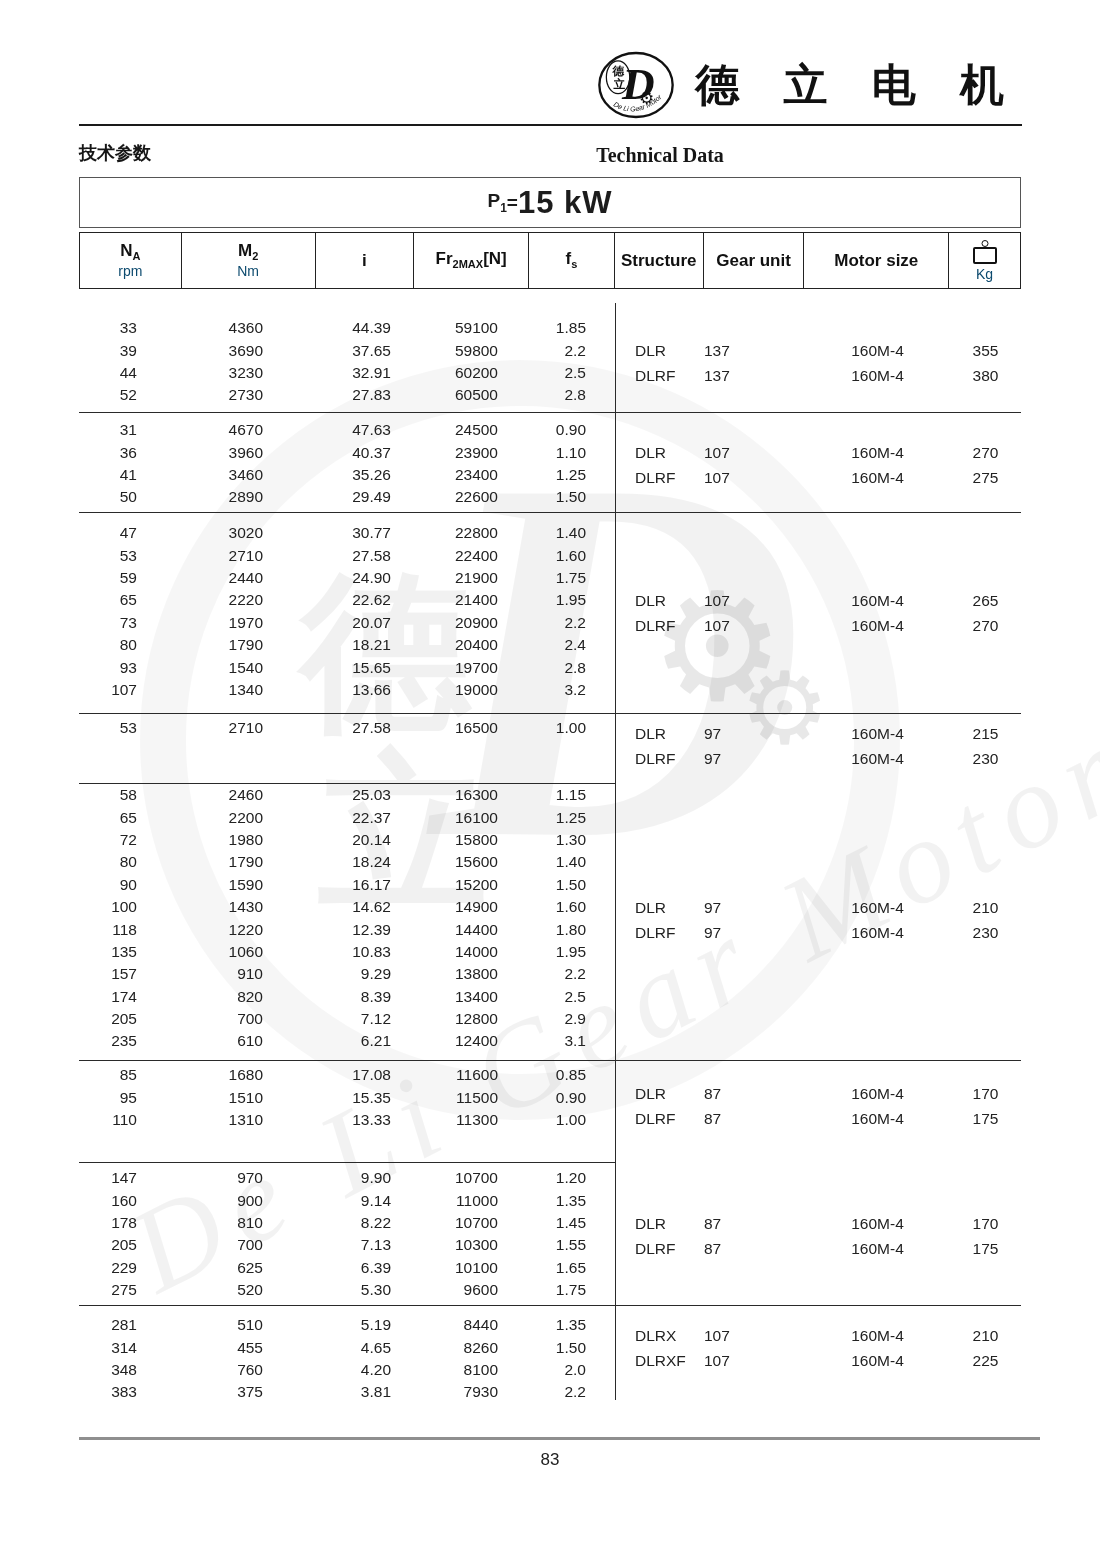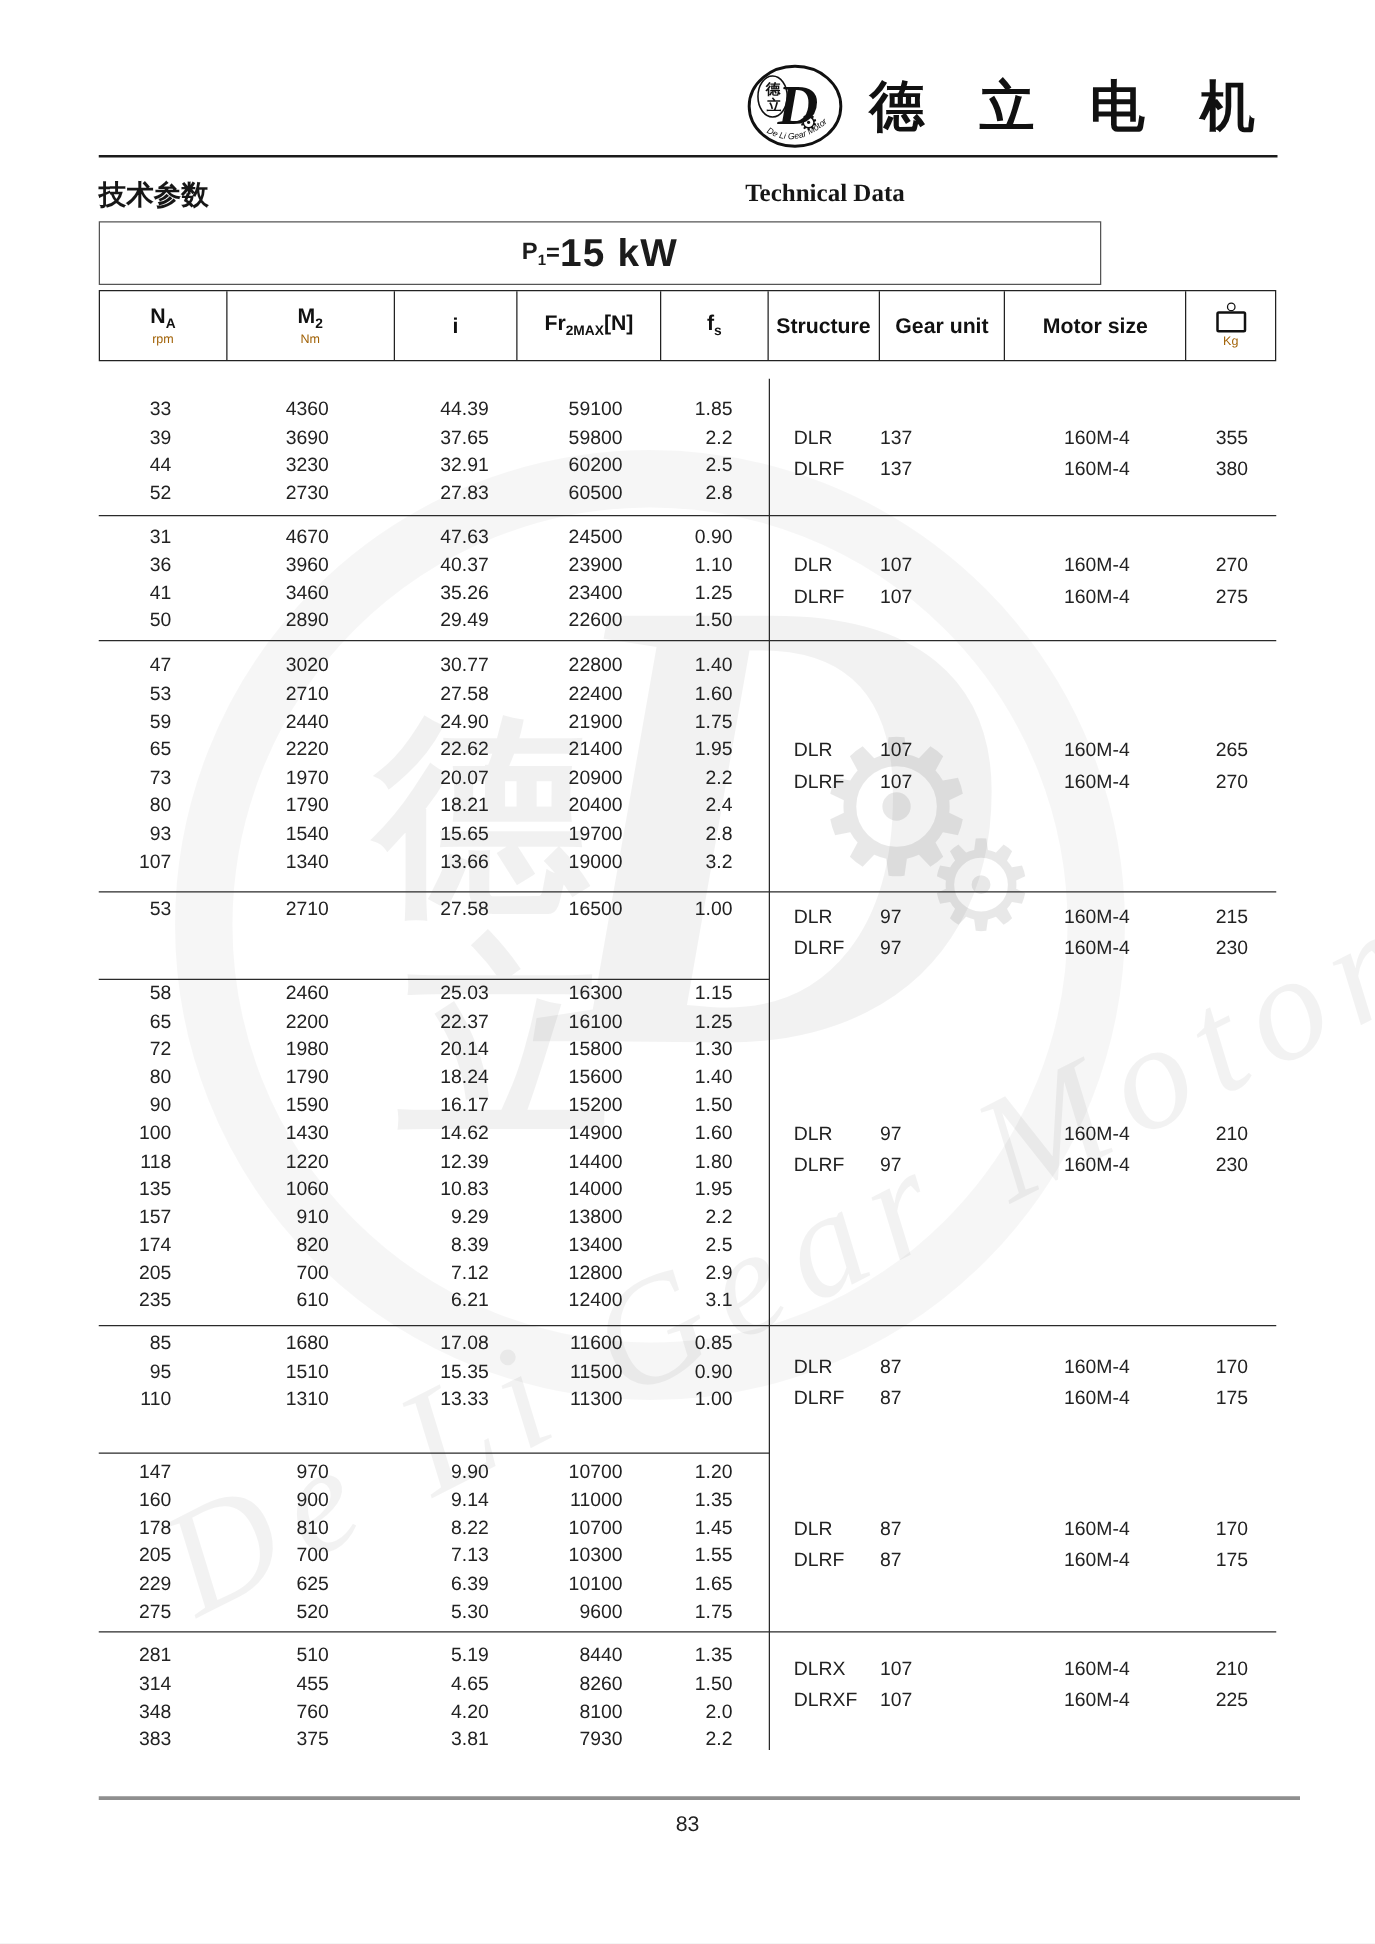--- a/index.html
+++ b/index.html
@@ -22,40 +22,40 @@
                font-size:120px; letter-spacing:14px; color:rgba(0,0,0,0.05);
                transform:rotate(-27deg); transform-origin:50% 50%; white-space:nowrap; }
 
   
   .brand-row { position:absolute; top:50px; right:80px; display:flex; align-items:center; gap:20px; }
   .logo-badge { width:78px; height:70px; flex:0 0 auto; }
   .brand-cn { font-size:44px; font-weight:700; letter-spacing:16px; white-space:nowrap; color:#111; }
 
   .top-rule { position:absolute; left:79px; right:78px; top:124px; border-top:2.5px solid #1a1a1a; }
 
-  .section-title-cn { position:absolute; left:79px; top:141px; font-size:22px; font-weight:600; color:#161616; }
+  .section-title-cn { position:absolute; left:79px; top:141px; font-size:18px; font-weight:600; color:#161616; }
   .section-title-en { position:absolute; left:520px; top:144px; width:280px; text-align:center;
                       font-size:20px; font-weight:700; color:#161616;font-family:Liberation Serif, serif; }
 
-  .p1-box { position:absolute; left:79px; top:177px; width:802px; height:51px; border:1.3px solid #555;
+  .p1-box { position:absolute; left:79px; top:177px; width:942px; height:51px; border:1.3px solid #555;
             display:flex; align-items:center; justify-content:center; background:transparent; }
   .p1-label { font-size:19px; font-weight:700; }
   .p1-label sub { font-size:12px; }
   .p1-eq { font-size:19px; font-weight:700; }
   .p1-value { font-size:31px; font-weight:700; letter-spacing:1px; }
 
   
   .thead { position:absolute; left:79px; top:232px; width:942px; height:57px; display:flex;
            border:1.4px solid #222; }
   .hcell { border-right:1.2px solid #222; display:flex; flex-direction:column; align-items:center;
            justify-content:center; line-height:1.15; }
   .hcell:last-child { border-right:none; }
   .h-main { font-size:17px; font-weight:700; color:#111; }
   .h-main sub { font-size:11px; font-weight:700; }
-  .h-unit { font-size:10px; color:#a16207; }
+  .h-unit { font-size:14px; color:#0c4a6e; }
   .hc0{width:102px}.hc1{width:134px}.hc2{width:99px}.hc3{width:115px}.hc4{width:86px}
   .hc5{width:89px}.hc6{width:101px}.hc7{width:145px}.hc8{width:71px}
   .kg-icon { position:relative; width:24px; height:17px; border:2.2px solid #111; border-radius:2px; margin:8px auto 2px; }
   .kg-icon::before { content:""; position:absolute; top:-9px; left:50%; transform:translateX(-50%);
                      width:5px; height:5px; border:1.6px solid #111; border-radius:50%; }
 
   
   .tbody { position:absolute; left:79px; top:289px; width:942px; height:1148px; }
   .vdivider { position:absolute; left:536px; top:14px; height:1097px; border-left:1.4px solid #2a2a2a; }
 

